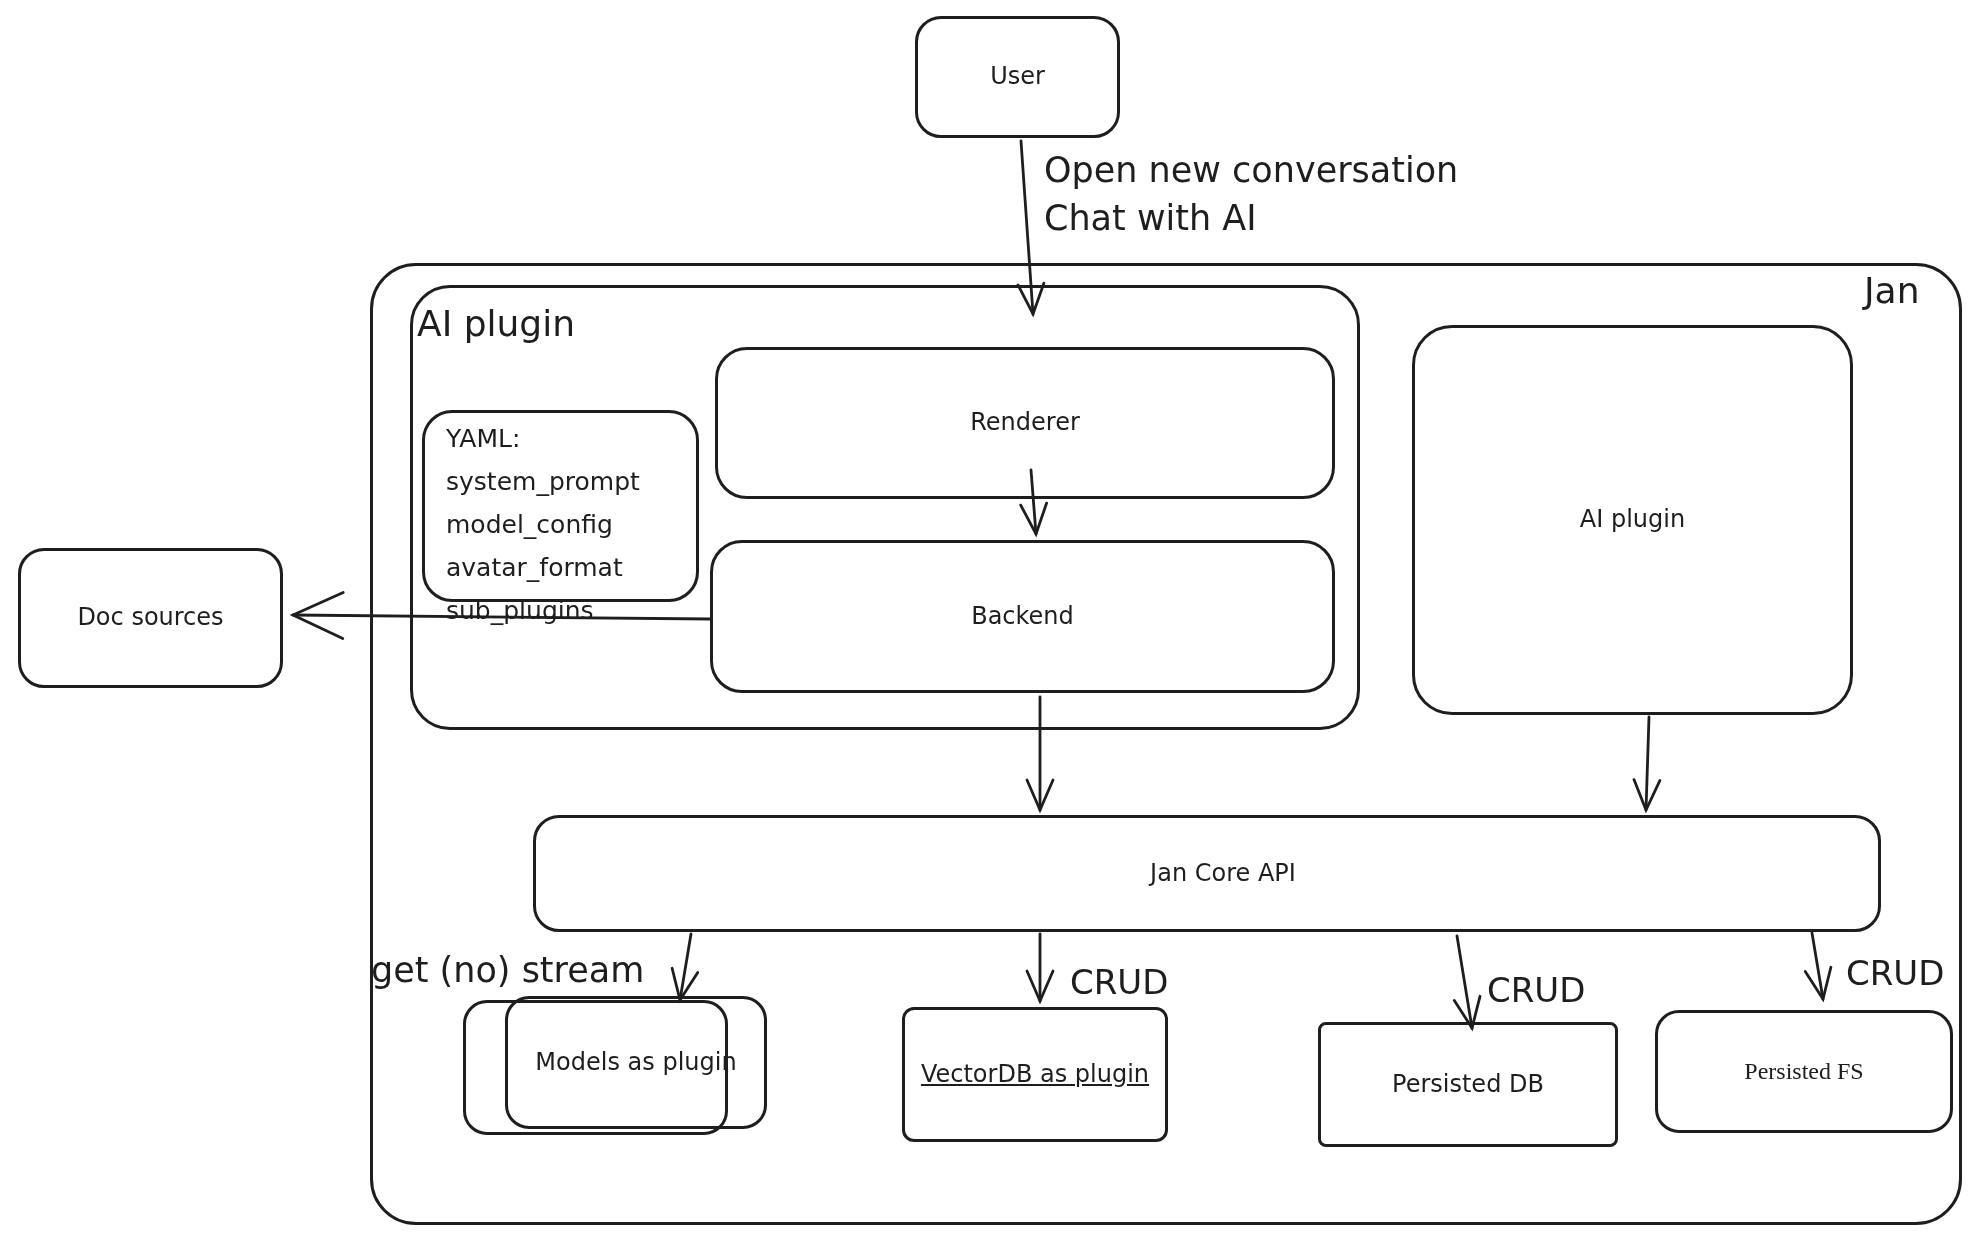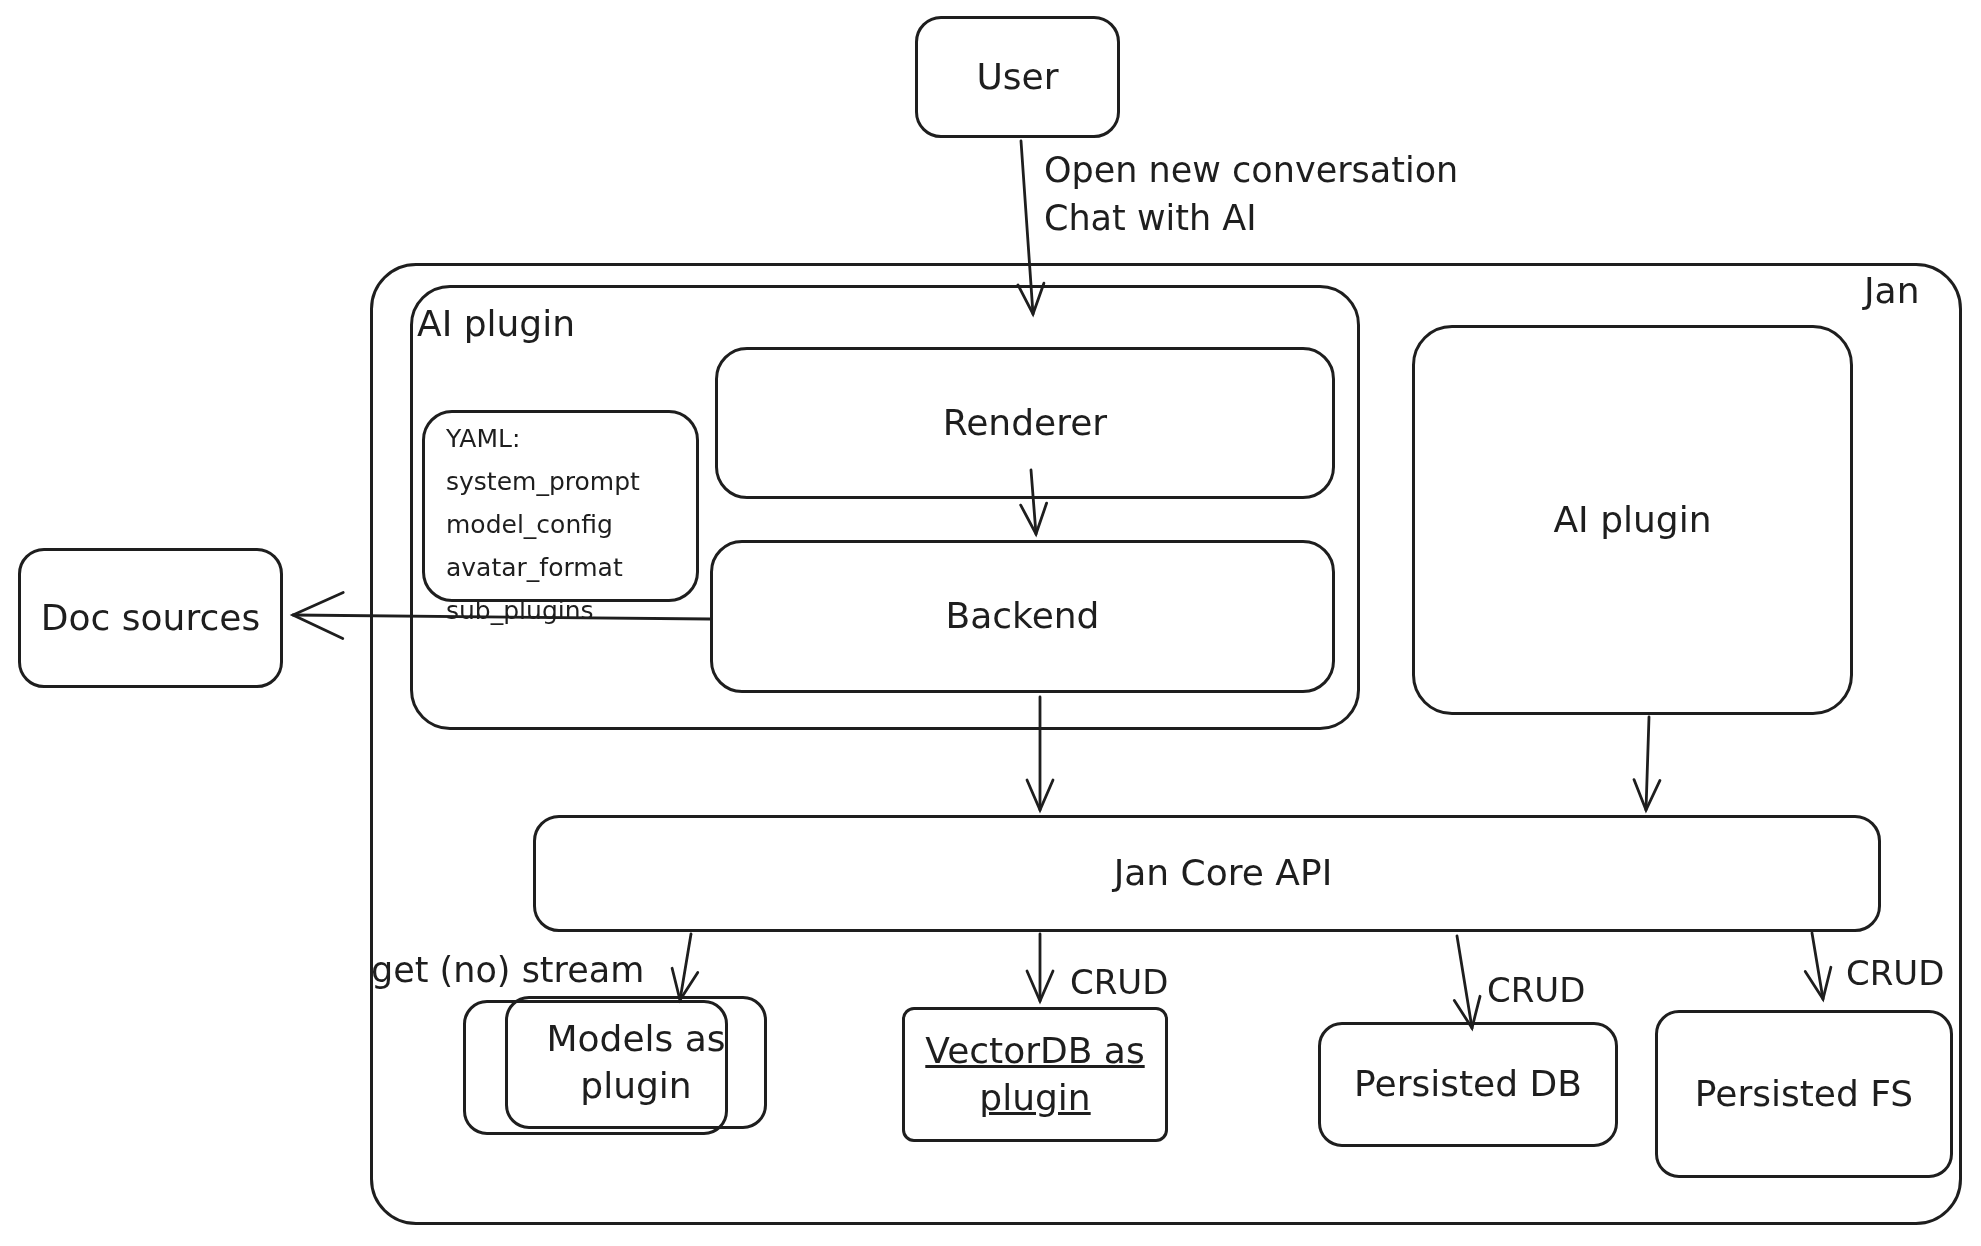--- a/index.html
+++ b/index.html
@@ -12,21 +12,21 @@
     overflow:hidden;
   }
   .box{
     position:absolute;
     border:3px solid #1e1e1e;
     background:transparent;
     box-sizing:border-box;
     display:flex;align-items:center;justify-content:center;
     text-align:center;
   }
-  .node-label{font-size:36px;line-height:1.3;}
+  .node-label{font-size:24px;line-height:1.3;}
   .corner-label{
     position:absolute;font-size:36px;white-space:nowrap;
   }
   .edge-label{
     position:absolute;font-size:34px;white-space:nowrap;
   }
   .note-lines{
     position:absolute;display:flex;flex-direction:column;
     font-size:25px;line-height:37px;text-align:left;gap:6px;
   }
@@ -85,25 +85,25 @@
 
   <div class="box" style="left:463px;top:1000px;width:265px;height:135px;border-radius:24px;"></div>
   <div class="box" style="left:505px;top:996px;width:262px;height:133px;border-radius:24px;">
     <span class="node-label" style="width:210px;">Models as plugin</span>
   </div>
 
   <div class="box" style="left:902px;top:1007px;width:266px;height:135px;border-radius:12px;text-decoration:underline;">
     <span class="node-label" style="width:230px;">VectorDB as plugin</span>
   </div>
 
-  <div class="box" style="left:1318px;top:1022px;width:300px;height:125px;border-radius:24px;">
+  <div class="box" style="left:1318px;top:1022px;width:300px;height:125px;border-radius:8px;">
     <span class="node-label">Persisted DB</span>
   </div>
 
-  <div class="box" style="left:1655px;top:1010px;width:298px;height:168px;border-radius:24px;">
+  <div class="box" style="left:1655px;top:1010px;width:298px;height:123px;border-radius:24px;font-family:Liberation Serif, serif;">
     <span class="node-label">Persisted FS</span>
   </div>
 
   <div class="edge-label" style="left:1044px;top:134px;font-size:35px;margin-top:16px;">
     <div>Open new conversation</div>
     <div style="margin-top:8px;">Chat with AI</div>
   </div>
   <div class="edge-label" style="left:371px;top:950px;font-size:35px;">get (no) stream</div>
   <div class="edge-label" style="left:1070px;top:962px;">CRUD</div>
   <div class="edge-label" style="left:1487px;top:970px;">CRUD</div>

